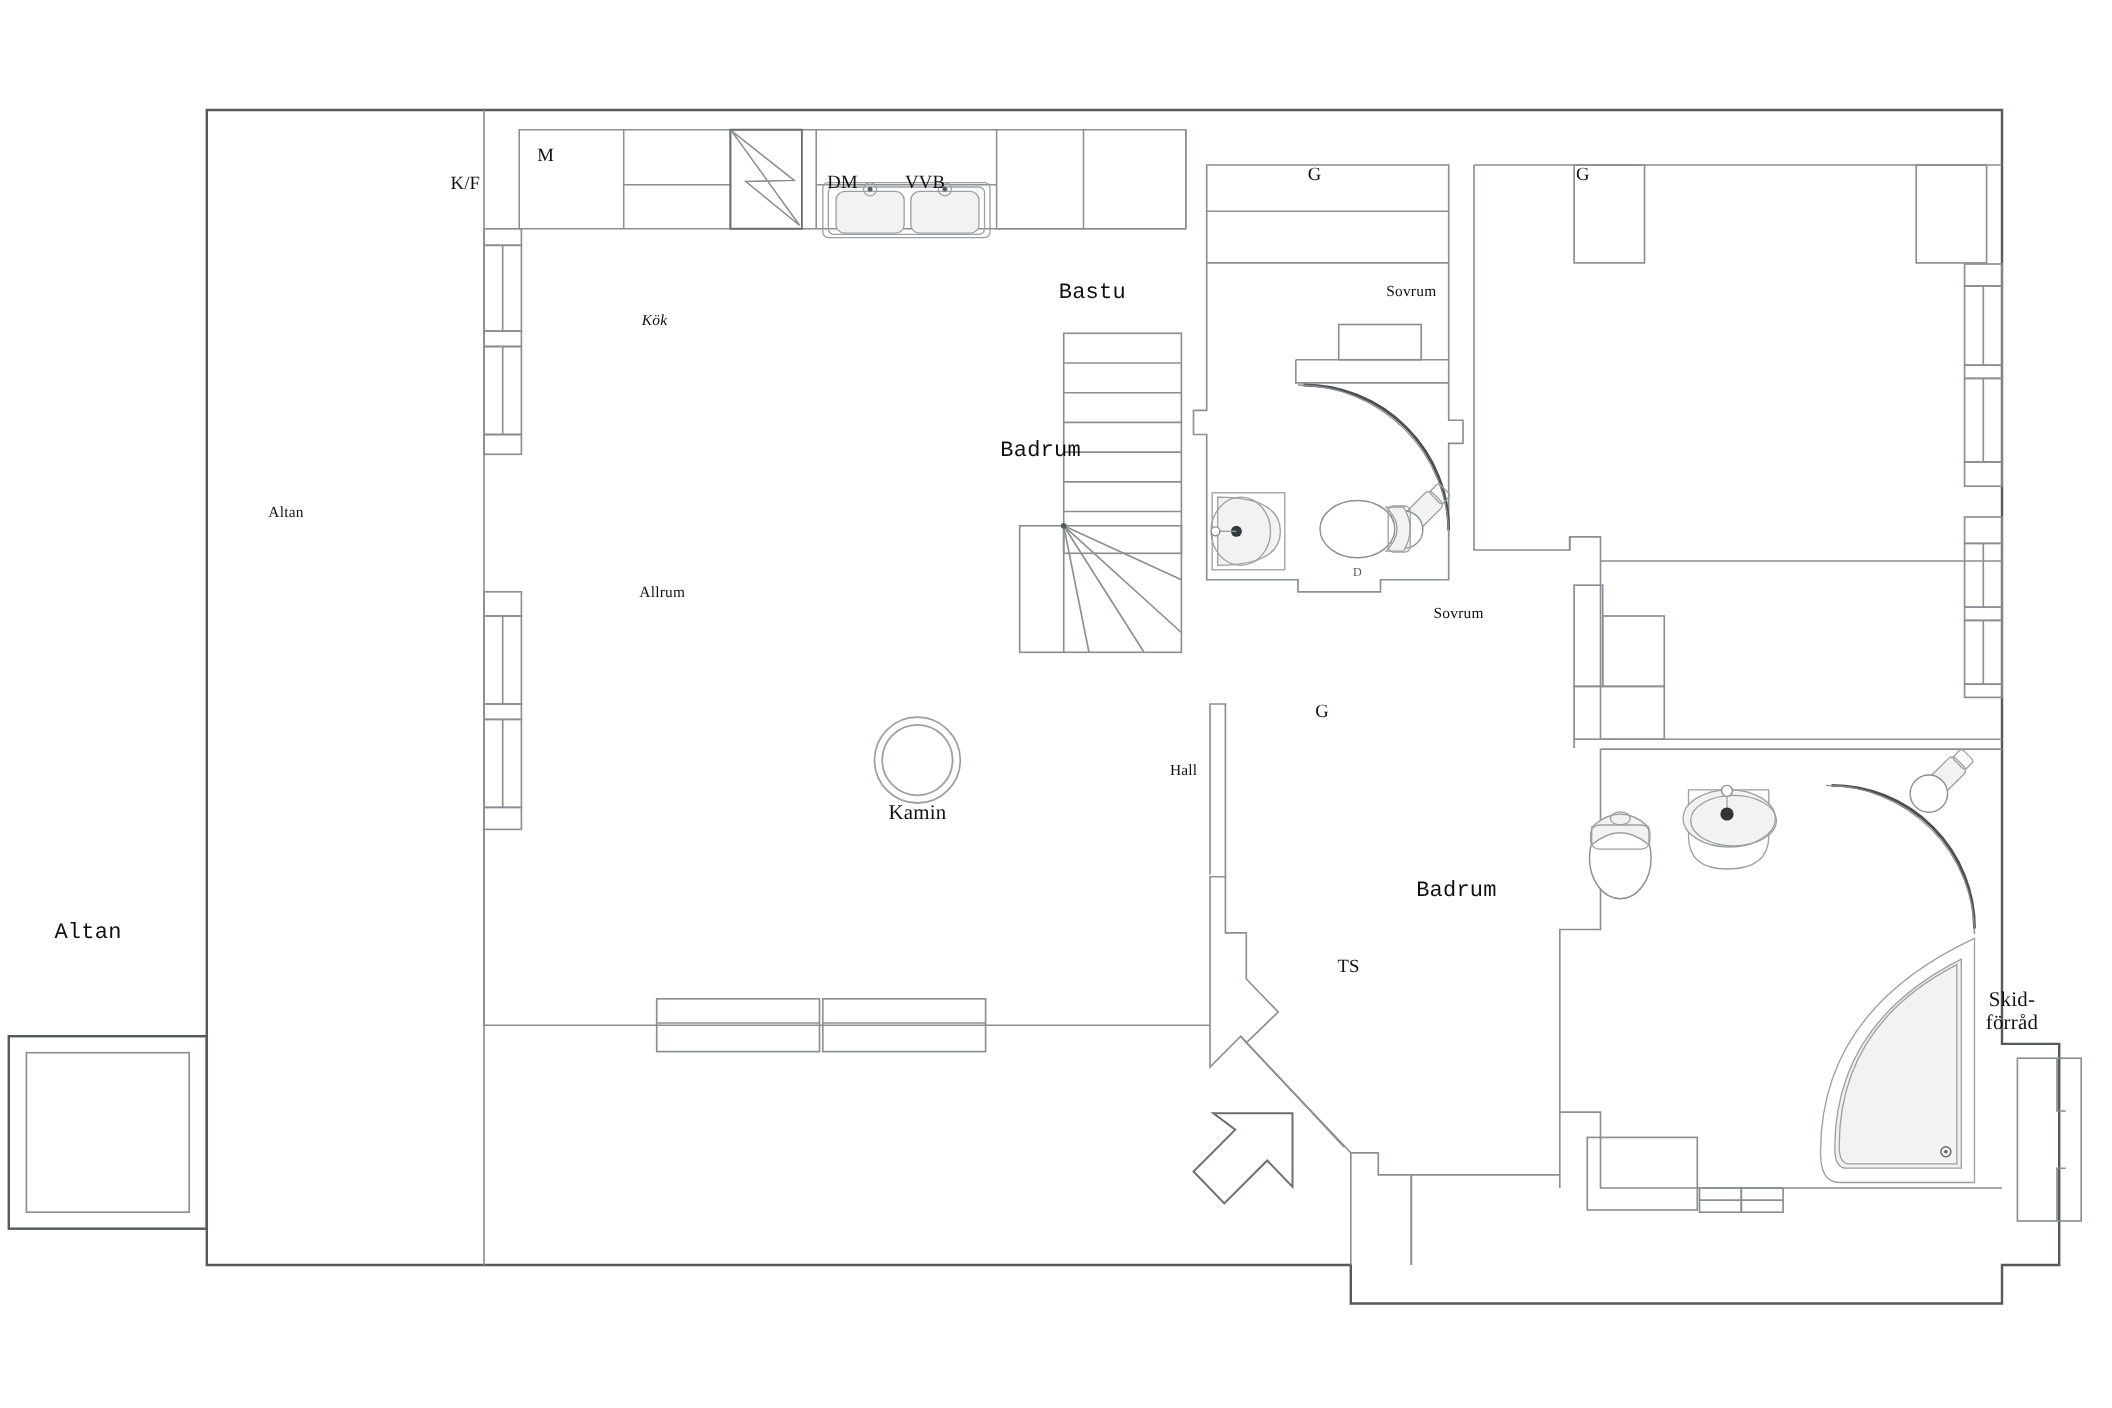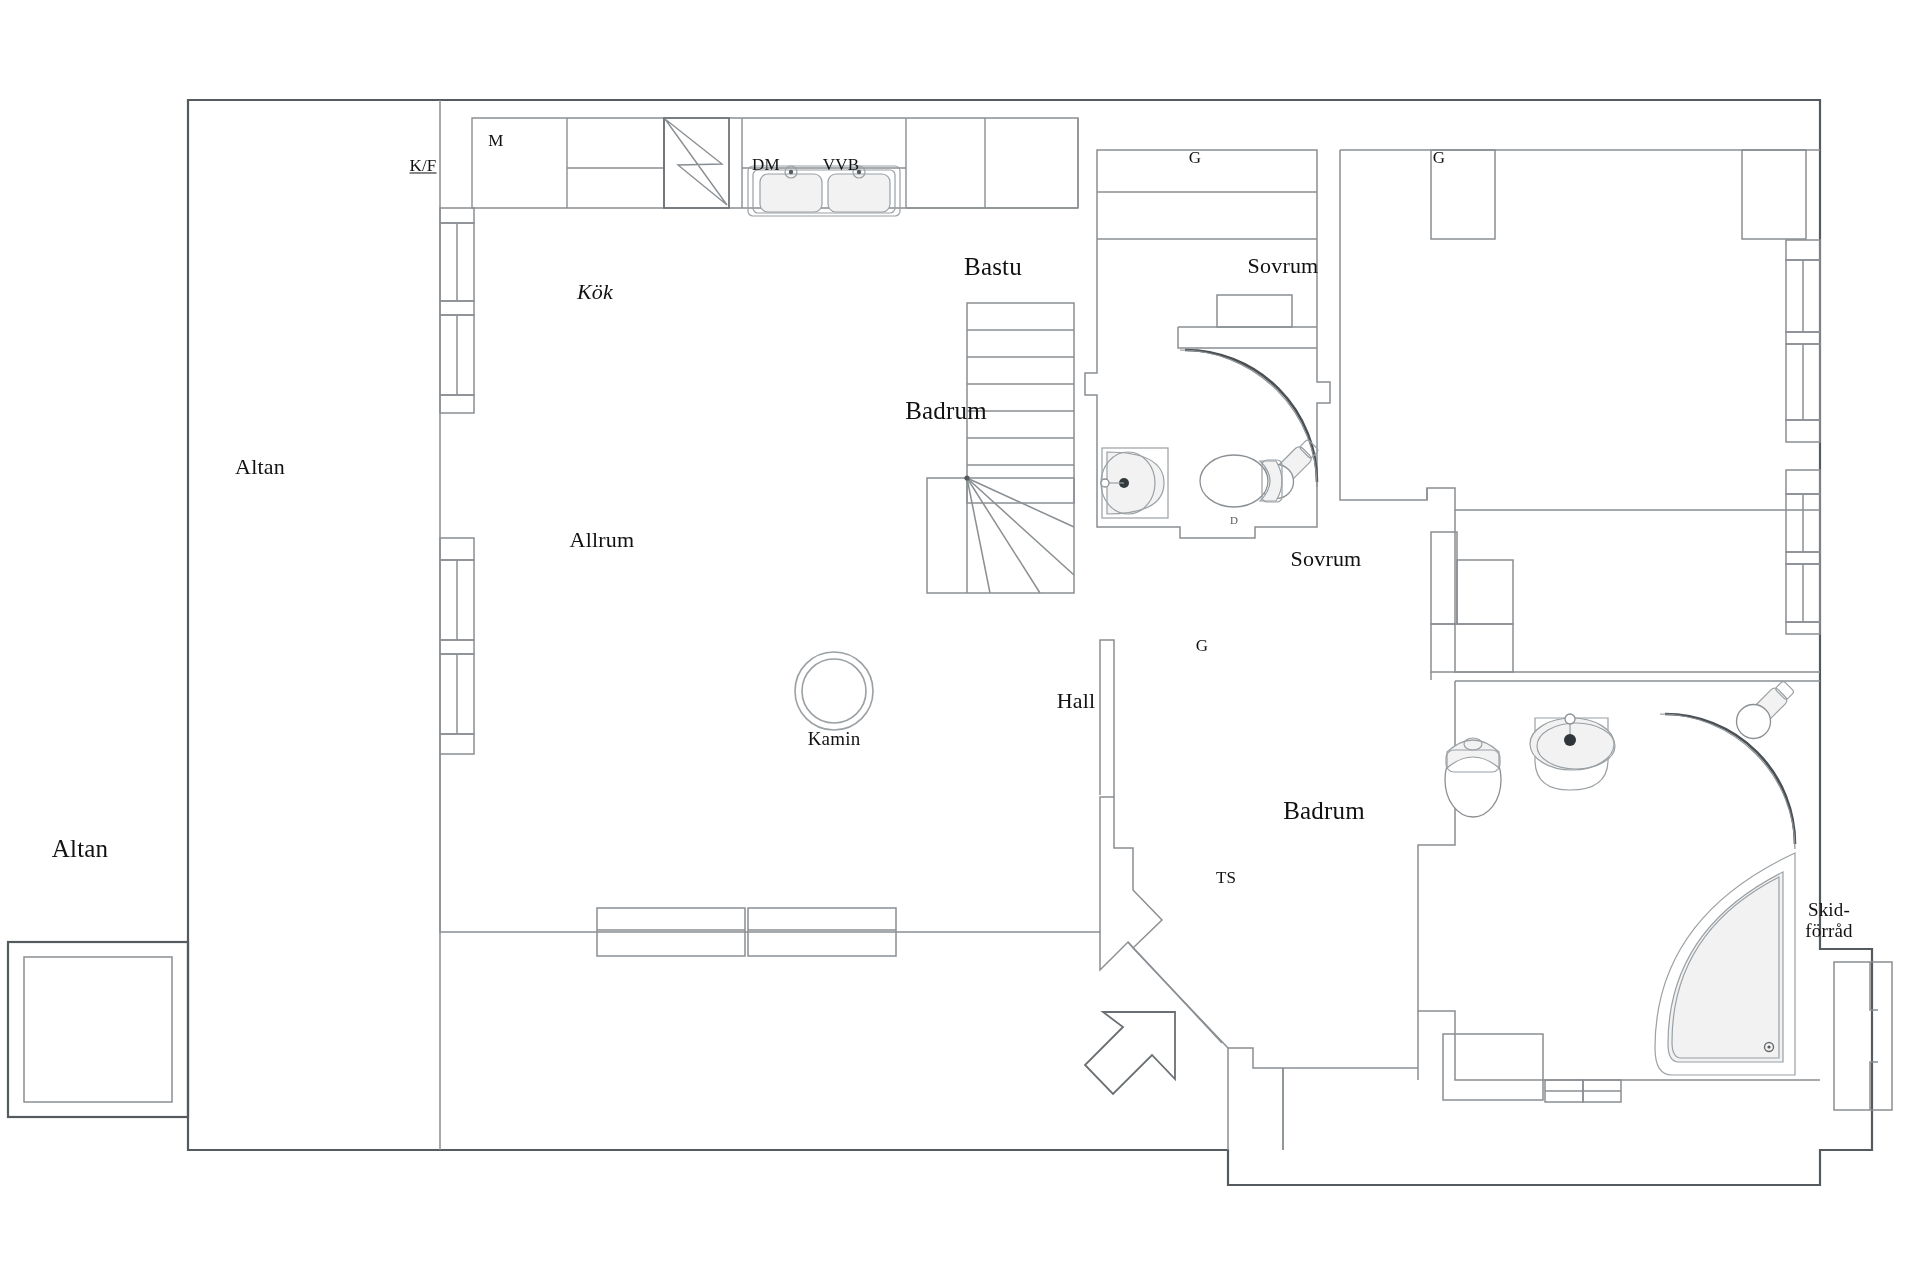--- a/index.html
+++ b/index.html
@@ -43,22 +43,22 @@
     color: #111111;
     font-family: "Liberation Serif", "DejaVu Serif", serif;
     font-weight: 400;
     white-space: nowrap;
     transform: translate(-50%, -50%);
     text-align: center;
     line-height: 1.12;
     letter-spacing: 0.2px;
     pointer-events: none;
   }
-  .lbl-lg  { font-size: 22px; }
-  .lbl-md  { font-size: 25px; }
+  .lbl-lg  { font-size: 14px; }
+  .lbl-md  { font-size: 20px; font-family: Liberation Mono, monospace; }
   .lbl-sm  { font-size: 19px; margin-top: 48px; }
   .lbl-xs  { font-size: 17px; }
 </style>
 </head>
 <body>
 
 <div id="floorplan-root">
 
   <svg id="plan" viewBox="0 0 1920 1280">
 
@@ -461,21 +461,21 @@
 
   <div class="room-label lbl-md" style="left:1324px; top:811px;">Badrum</div>
 
   <div class="room-label lbl-md" style="left:80px; top:849px;">Altan</div>
 
   <div class="room-label lbl-sm" style="left:1829px; top:872px; white-space:pre-line;">Skid-
 förråd</div>
 
   <div class="room-label lbl-sm" style="left:834px; top:691px;">Kamin</div>
 
-  <div class="room-label lbl-xs" style="left:423px; top:166px;text-decoration:underline;">K/F</div>
+  <div class="room-label lbl-xs" style="left:423px; top:166px;">K/F</div>
   <div class="room-label lbl-xs" style="left:496px; top:141px;">M</div>
   <div class="room-label lbl-xs" style="left:766px; top:165px;">DM</div>
   <div class="room-label lbl-xs" style="left:841px; top:165px;">VVB</div>
   <div class="room-label lbl-xs" style="left:1226px; top:878px;">TS</div>
 
   <div class="room-label lbl-xs" style="left:1195px; top:158px;">G</div>
   <div class="room-label lbl-xs" style="left:1439px; top:158px;">G</div>
   <div class="room-label lbl-xs" style="left:1202px; top:646px;">G</div>
 
 </div>

